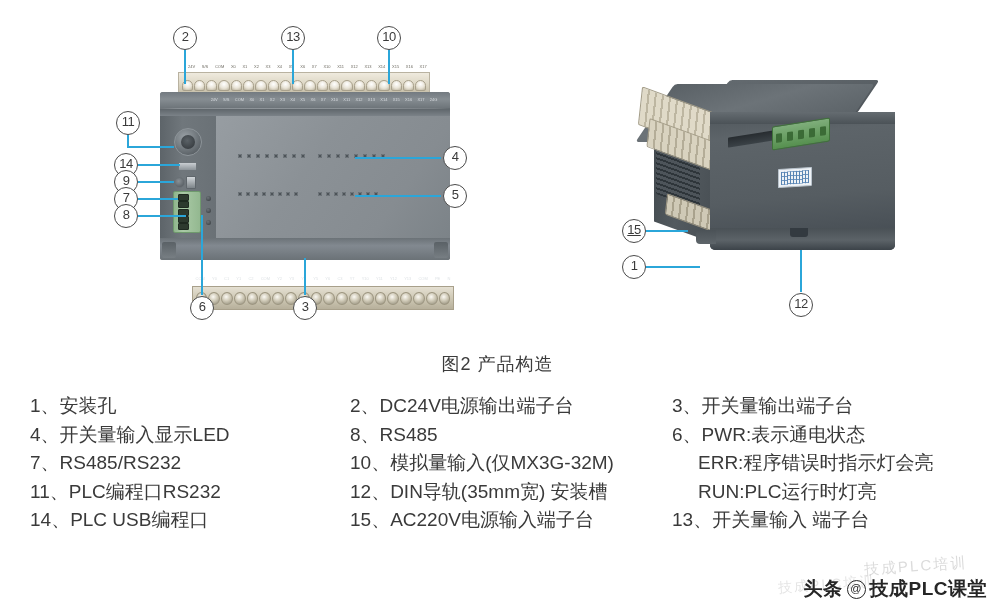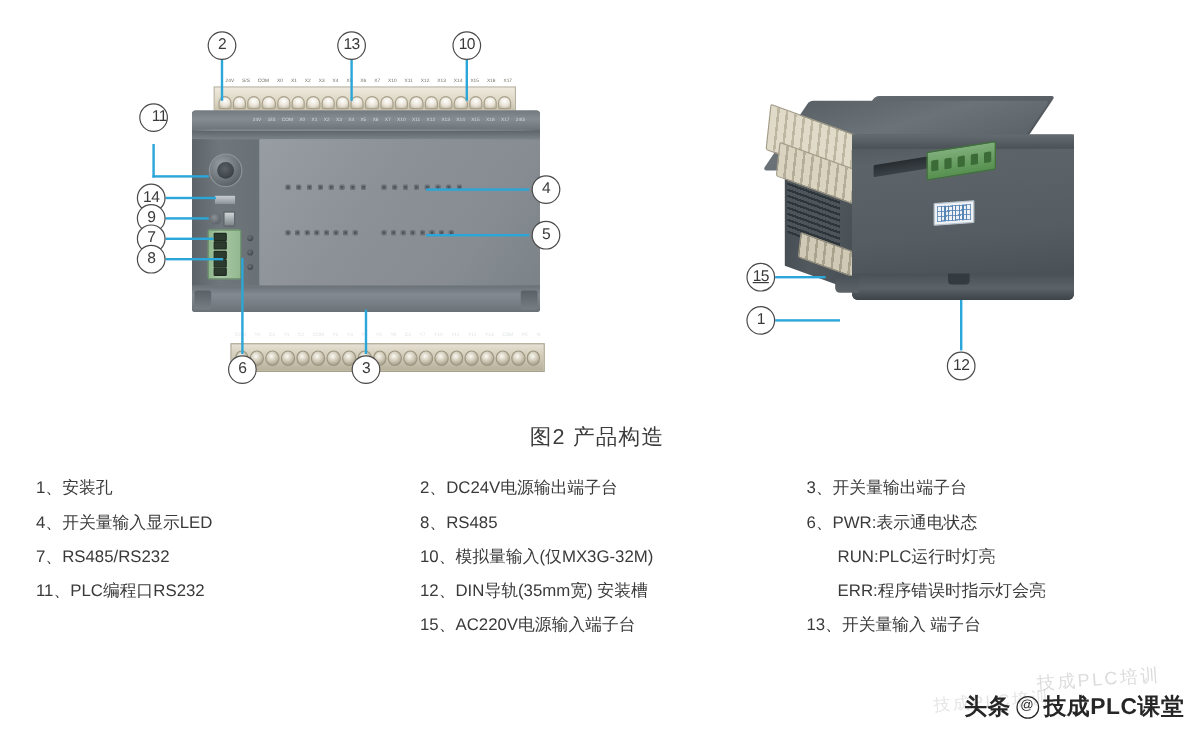--- a/index.html
+++ b/index.html
@@ -273,21 +273,21 @@
   
   #figure-caption{
     position:absolute;left:0;top:352px;width:995px;
     text-align:center;font-size:18px;color:#3c3c3c;
     letter-spacing:1px;
   }
 
   
   #legend{
     position:absolute;left:0;top:392px;width:995px;height:190px;
-    font-size:14px;color:#3a3a3a;line-height:28.5px;
+    font-size:19px;color:#3a3a3a;line-height:28.5px;
   }
   #legend .col{position:absolute;top:0;}
   #legend .c1{left:30px;width:320px;}
   #legend .c2{left:350px;width:320px;}
   #legend .c3{left:672px;width:320px;}
   #legend .it{white-space:nowrap;}
   #legend .sub{padding-left:26px;}
 
   
   #watermark{
@@ -539,21 +539,21 @@
   <div class="callout" style="left:173px;top:26px;">2</div>
 
   <div class="leader v" style="left:292px;top:48px;height:36px;"></div>
   <div class="callout" style="left:281px;top:26px;">13</div>
 
   <div class="leader v" style="left:388px;top:48px;height:36px;"></div>
   <div class="callout" style="left:377px;top:26px;">10</div>
 
   <div class="leader v" style="left:127px;top:120px;height:28px;"></div>
   <div class="leader h" style="left:127px;top:146px;width:47px;"></div>
-  <div class="callout" style="left:116px;top:86px;text-align:right;">11</div>
+  <div class="callout" style="left:116px;top:111px;">11</div>
 
   <div class="leader h" style="left:138px;top:164px;width:42px;"></div>
   <div class="callout" style="left:114px;top:153px;">14</div>
 
   <div class="leader h" style="left:138px;top:181px;width:36px;"></div>
   <div class="callout" style="left:114px;top:170px;">9</div>
 
   <div class="leader h" style="left:138px;top:198px;width:40px;"></div>
   <div class="callout" style="left:114px;top:187px;">7</div>
 
@@ -582,33 +582,34 @@
   <div class="callout" style="left:789px;top:293px;text-align:center;">12</div>
 
   <div id="figure-caption">图2  产品构造</div>
 
   <div id="legend">
     <div class="col c1">
       <div class="it">1、安装孔</div>
       <div class="it">4、开关量输入显示LED</div>
       <div class="it">7、RS485/RS232</div>
       <div class="it">11、PLC编程口RS232</div>
+      <div class="it">14、PLC USB编程口</div>
     </div>
     <div class="col c2">
       <div class="it">2、DC24V电源输出端子台</div>
       <div class="it">8、RS485</div>
       <div class="it">10、模拟量输入(仅MX3G-32M)</div>
       <div class="it">12、DIN导轨(35mm宽) 安装槽</div>
       <div class="it">15、AC220V电源输入端子台</div>
     </div>
     <div class="col c3">
       <div class="it">3、开关量输出端子台</div>
       <div class="it">6、PWR:表示通电状态</div>
+      <div class="it sub">ERR:程序错误时指示灯会亮</div>
       <div class="it sub">RUN:PLC运行时灯亮</div>
-      <div class="it sub">ERR:程序错误时指示灯会亮</div>
       <div class="it">13、开关量输入 端子台</div>
     </div>
   </div>
 
   <div id="wm-ghost2">技成PLC培训</div>
   <div id="wm-ghost">技成PLC培训</div>
   <div id="watermark">
     <span>头条</span>
     <span class="at">@</span>
     <span>技成PLC课堂</span>

